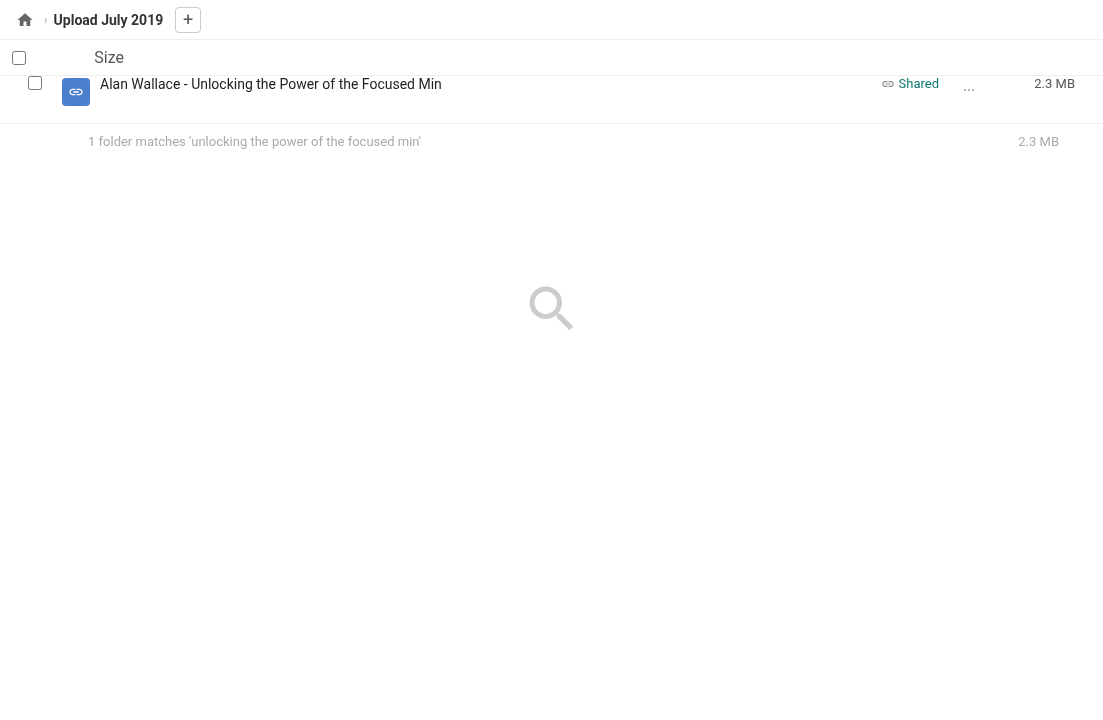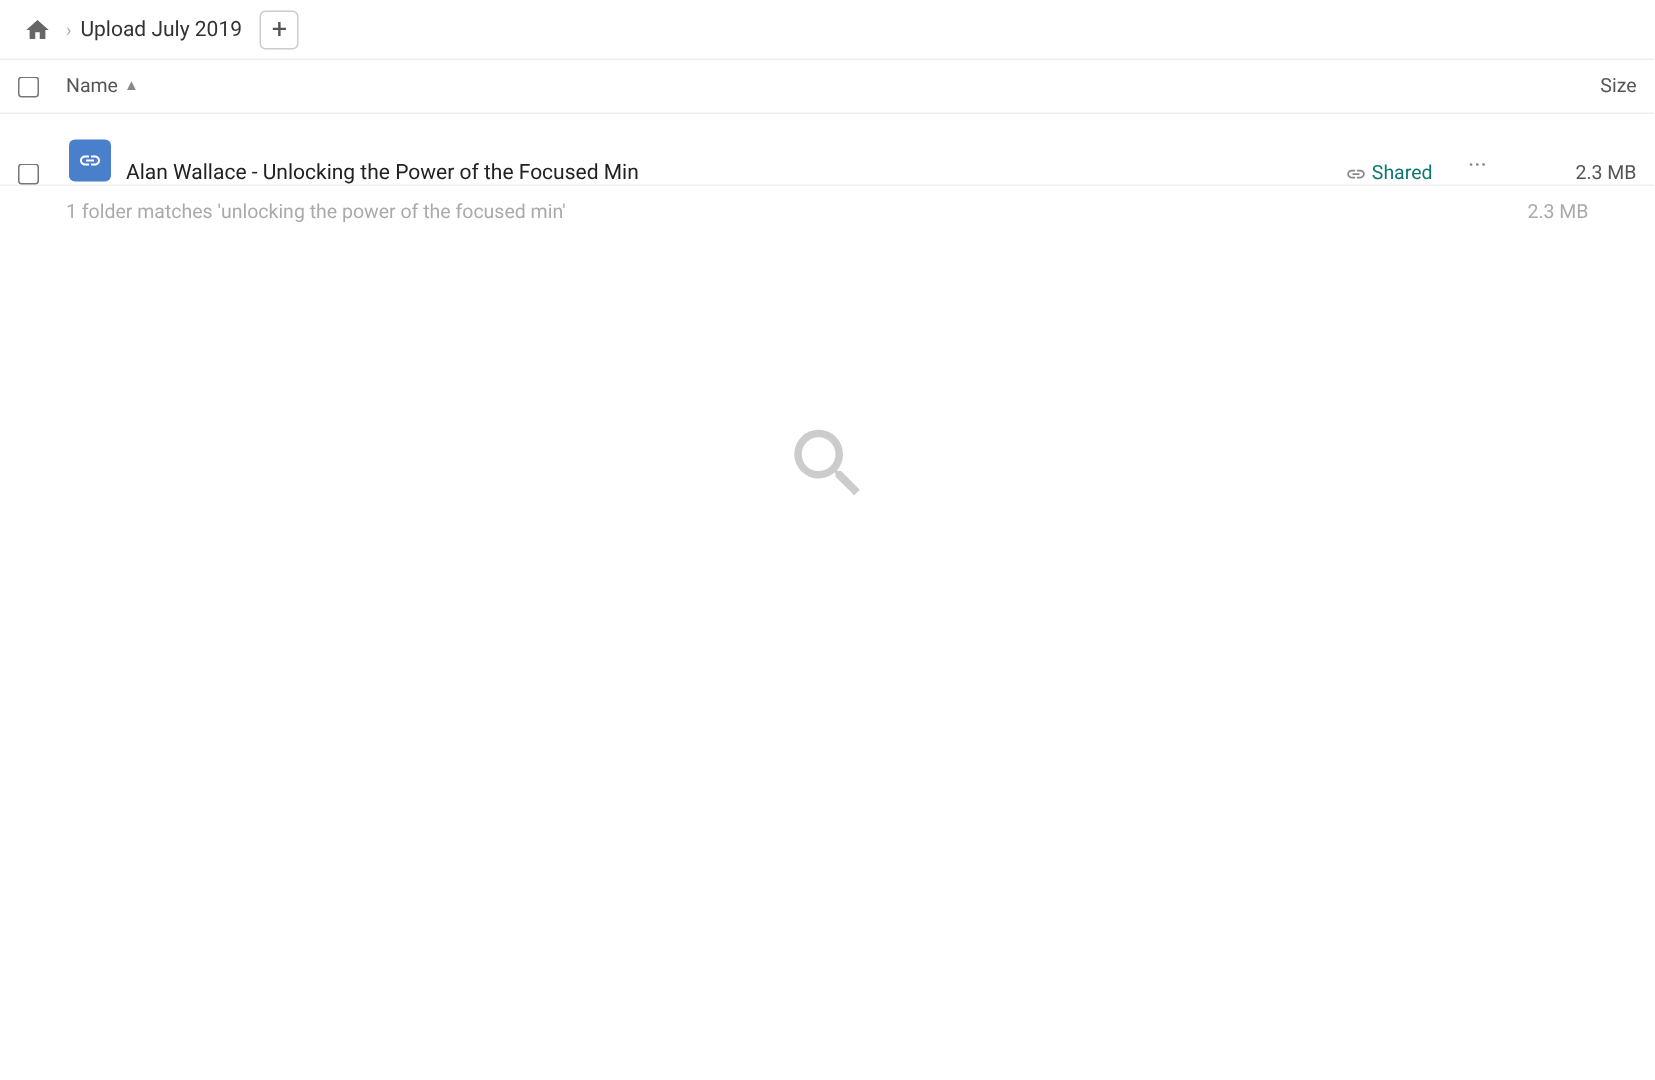--- a/index.html
+++ b/index.html
@@ -44,21 +44,21 @@
 
     .breadcrumb-arrow {
       color: #aaa;
       font-size: 12px;
       margin: 0 2px;
     }
 
     .breadcrumb-current {
       font-size: 14px;
       color: #333;
-      font-weight: 400;
+      font-weight: 700;
     }
 
     .breadcrumb-add-btn {
       display: flex;
       align-items: center;
       justify-content: center;
       width: 26px;
       height: 26px;
       border: 1px solid #ccc;
       border-radius: 4px;
@@ -96,29 +96,29 @@
     }
 
     .col-name .sort-arrow {
       font-size: 10px;
       color: #888;
     }
 
     .col-size {
       width: 80px;
       text-align: right;
-      font-size: 13px;
+      font-size: 16px;
       color: #555;
     }
 
     
     .file-row {
       display: flex;
-      align-items: flex-end;
-      padding: 0 12px;
+      align-items: flex-start;
+      padding: 0 28px;
       height: 48px;
       border-bottom: 1px solid #f0f0f0;
       cursor: pointer;
     }
 
     .file-row .col-checkbox {
       width: 32px;
     }
 
     .file-icon-wrap {
@@ -191,20 +191,21 @@
       color: #555;
     }
 
     
     .match-info-row {
       display: flex;
       align-items: center;
       padding: 10px 44px;
       color: #aaa;
       font-size: 13px;
+      margin-left: 44px;
     }
 
     .match-info-size {
       margin-left: auto;
       color: #aaa;
       font-size: 13px;
     }
 
     
     .empty-state {
@@ -248,24 +249,20 @@
     </svg>
   </div>
   <span class="breadcrumb-arrow">›</span>
   <span class="breadcrumb-current">Upload July 2019</span>
   <div class="breadcrumb-add-btn">+</div>
 </div>
 
 <div class="column-header">
   <div class="col-checkbox">
     <input type="checkbox" style="">
-  </div>
-  <div class="col-name">
-    <span>Name</span>
-    <span class="sort-arrow">▲</span>
   </div>
   <div class="col-size">Size</div>
 </div>
 
 <div class="file-row">
   <div class="col-checkbox">
     <input type="checkbox" style="">
   </div>
   <div class="file-icon-wrap">
     <div class="file-icon-box">

